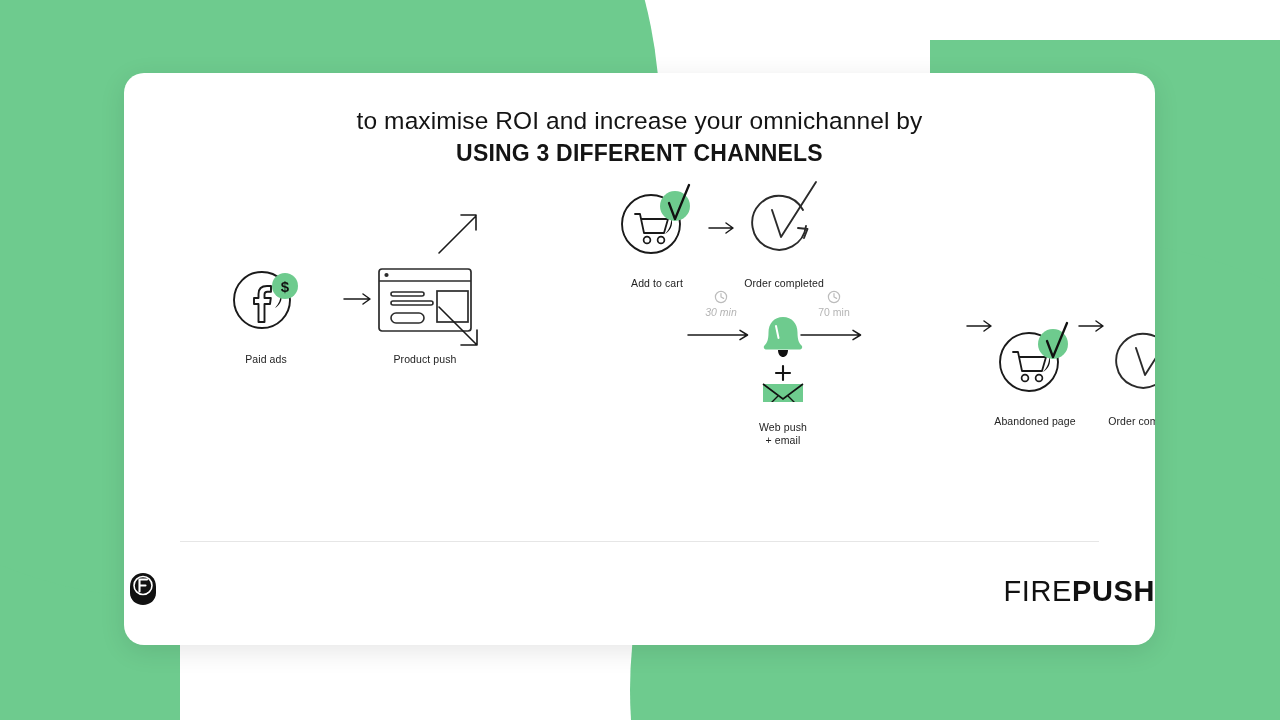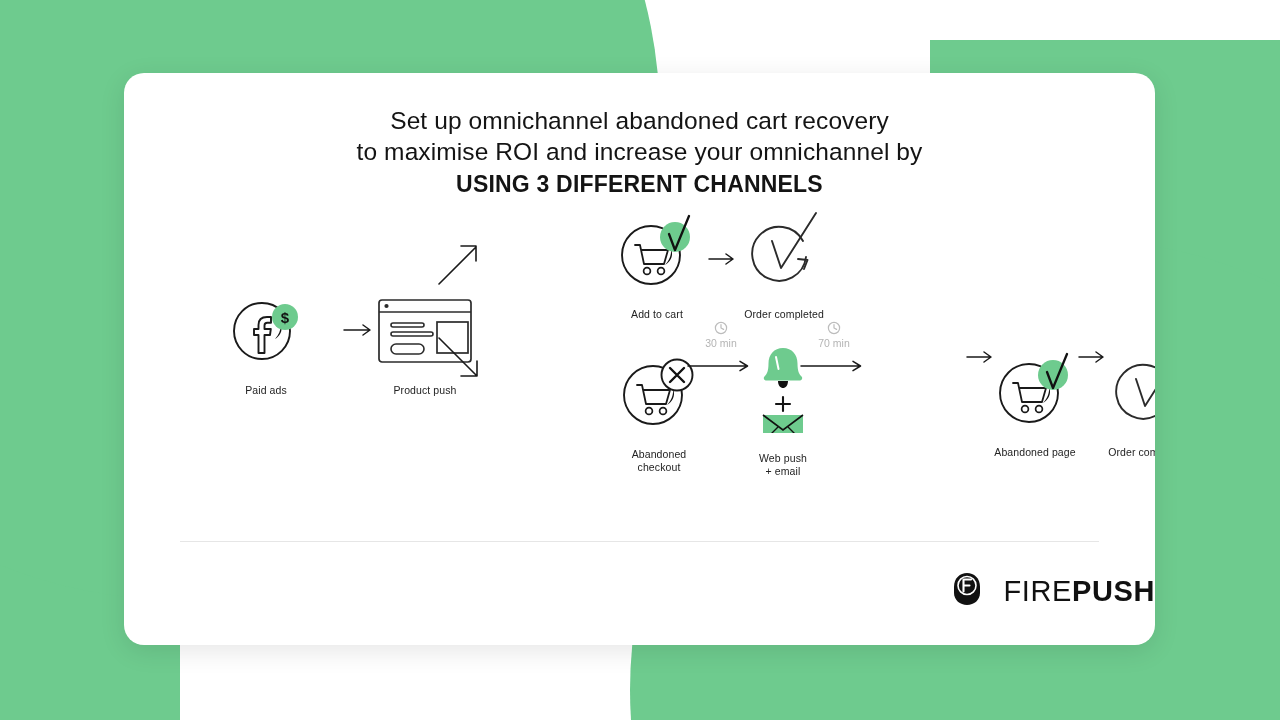--- a/index.html
+++ b/index.html
@@ -137,21 +137,21 @@
   }
 
   
   .logo-row {
     position: absolute;
     left: 0;
     top: 497px;
     width: 1031px;
     display: flex;
     align-items: center;
-    justify-content: flex-end;
+    justify-content: space-between;
     gap: 18px;
   }
   .logo-word {
     font-size: 29px;
     letter-spacing: 0.6px;
     color: #111111;
     line-height: 1;
     white-space: nowrap;
   }
   .logo-word .fire { font-weight: 400; }
@@ -161,21 +161,20 @@
 <body>
 
 <div class="bg-shape-tl-sq"></div>
 <div class="bg-shape-tl"></div>
 <div class="bg-shape-br-sq"></div>
 <div class="bg-shape-br"></div>
 
 <div class="card">
 
   <div class="headline">
-    <span class="l1">Set up omnichannel abandoned cart recovery</span>
     <span class="l2">to maximise ROI and increase your omnichannel by</span>
     <span class="l3">USING 3 DIFFERENT CHANNELS</span>
   </div>
 
   <div class="diagram">
 
     <div class="node" style="left:77px; top:80px; width:130px;">
       <div class="art" style="width:74px; height:74px;">
         <svg width="74" height="74" viewBox="0 0 74 74">
           <circle cx="33" cy="40" r="28" fill="none" stroke="#1a1a1a" stroke-width="1.9"></circle>
@@ -245,37 +244,22 @@
       <div class="art" style="width:76px; height:78px;">
         <svg width="76" height="78" viewBox="0 0 76 78">
           <path d="M57 30 A27 27 0 1 0 60 46" fill="none" stroke="#2b2b2b" stroke-width="1.9" stroke-linecap="round"></path>
           <path d="M52 48 L61.5 49 L58 58" fill="none" stroke="#2b2b2b" stroke-width="1.9" stroke-linecap="round" stroke-linejoin="round"></path>
           <path d="M26 30 L35 57 L70 2" fill="none" stroke="#2b2b2b" stroke-width="1.9" stroke-linecap="round" stroke-linejoin="round"></path>
         </svg>
       </div>
       <div class="caption">Order completed</div>
     </div>
 
-    <div class="node" style="left:470px; top:140px; width:130px;">
-      <div class="art" style="width:80px; height:78px;">
-        <svg width="80" height="78" viewBox="0 0 80 78">
-          <circle cx="34" cy="44" r="29" fill="none" stroke="#1a1a1a" stroke-width="1.9"></circle>
-          <path d="M18 34 L23 34 L27 53 L47 53 L51 39 L25 39" fill="none" stroke="#1a1a1a" stroke-width="1.8" stroke-linecap="round" stroke-linejoin="round"></path>
-          <circle cx="30" cy="60" r="3.4" fill="none" stroke="#1a1a1a" stroke-width="1.7"></circle>
-          <circle cx="44" cy="60" r="3.4" fill="none" stroke="#1a1a1a" stroke-width="1.7"></circle>
-          <path d="M54 38 C57 45 53 51 48 54 C53 49 54.5 43 54 38 Z" fill="#111111"></path>
-          <circle cx="58" cy="24" r="15.5" fill="#ffffff" stroke="#1a1a1a" stroke-width="1.9"></circle>
-          <path d="M51 17 L65 31 M65 17 L51 31" fill="none" stroke="#111111" stroke-width="2.4" stroke-linecap="round"></path>
-        </svg>
-      </div>
-      <div class="caption">Abandoned
-checkout</div>
-    </div>
-
-    <div class="timer" style="left:565px; top:110px; width:64px;">
+
+    <div class="timer" style="left:565px; top:110px; width:64px;font-style:italic;">
       <span>
         <svg width="14" height="14" viewBox="0 0 14 14">
           <circle cx="7" cy="7" r="5.6" fill="none" stroke="#bcbcbc" stroke-width="1.2"></circle>
           <path d="M7 3.6 L7 7 L9.6 8.4" fill="none" stroke="#bcbcbc" stroke-width="1.2" stroke-linecap="round"></path>
         </svg>
       </span>
       <span class="t-label">30 min</span>
     </div>
     <div class="arrow" style="left:563px; top:148px;">
       <svg width="66" height="14" viewBox="0 0 66 14">

